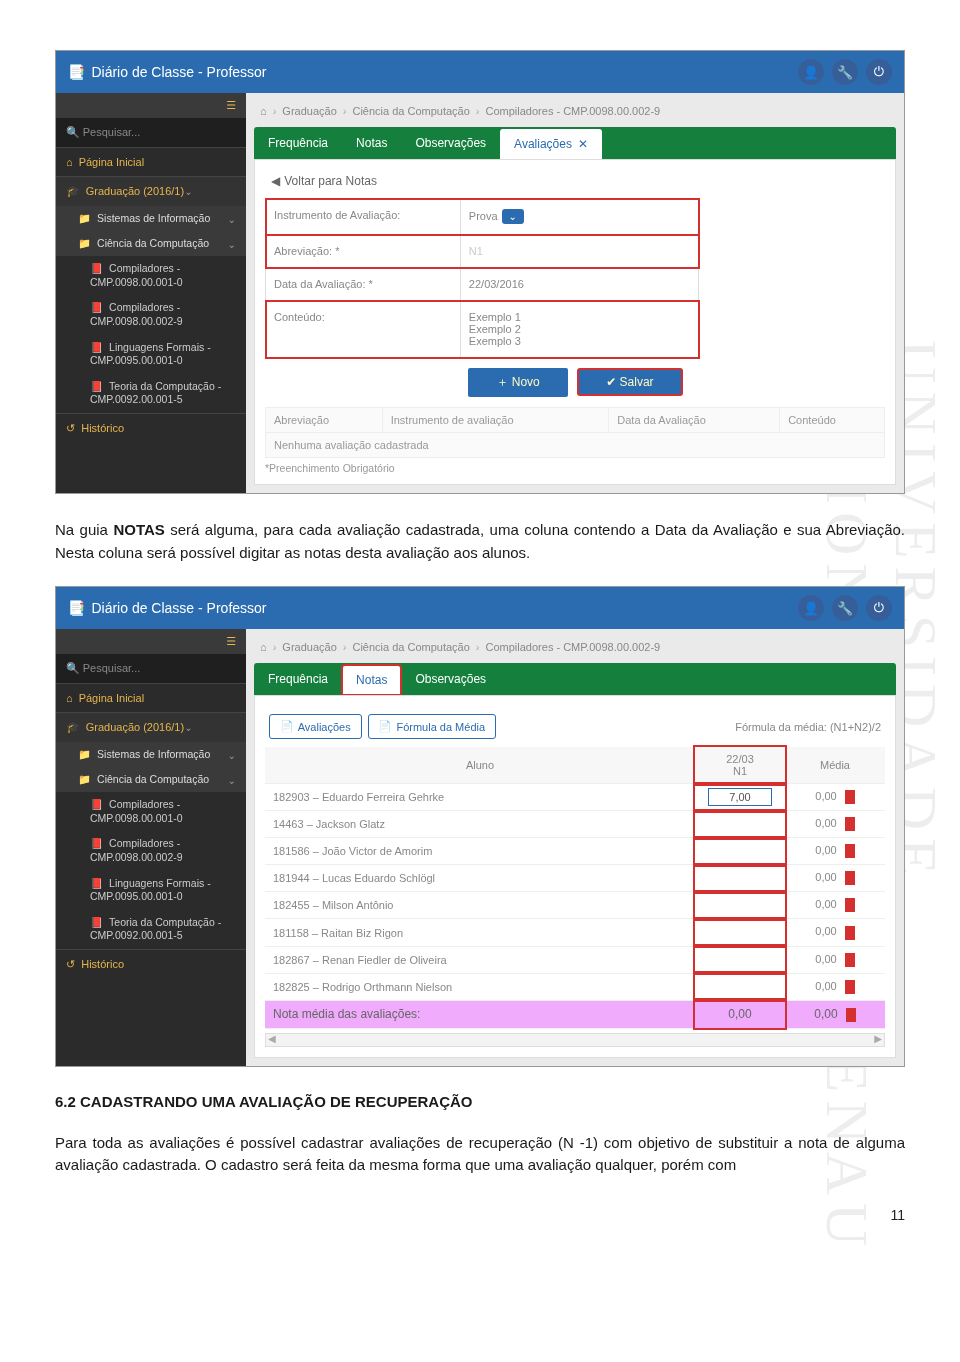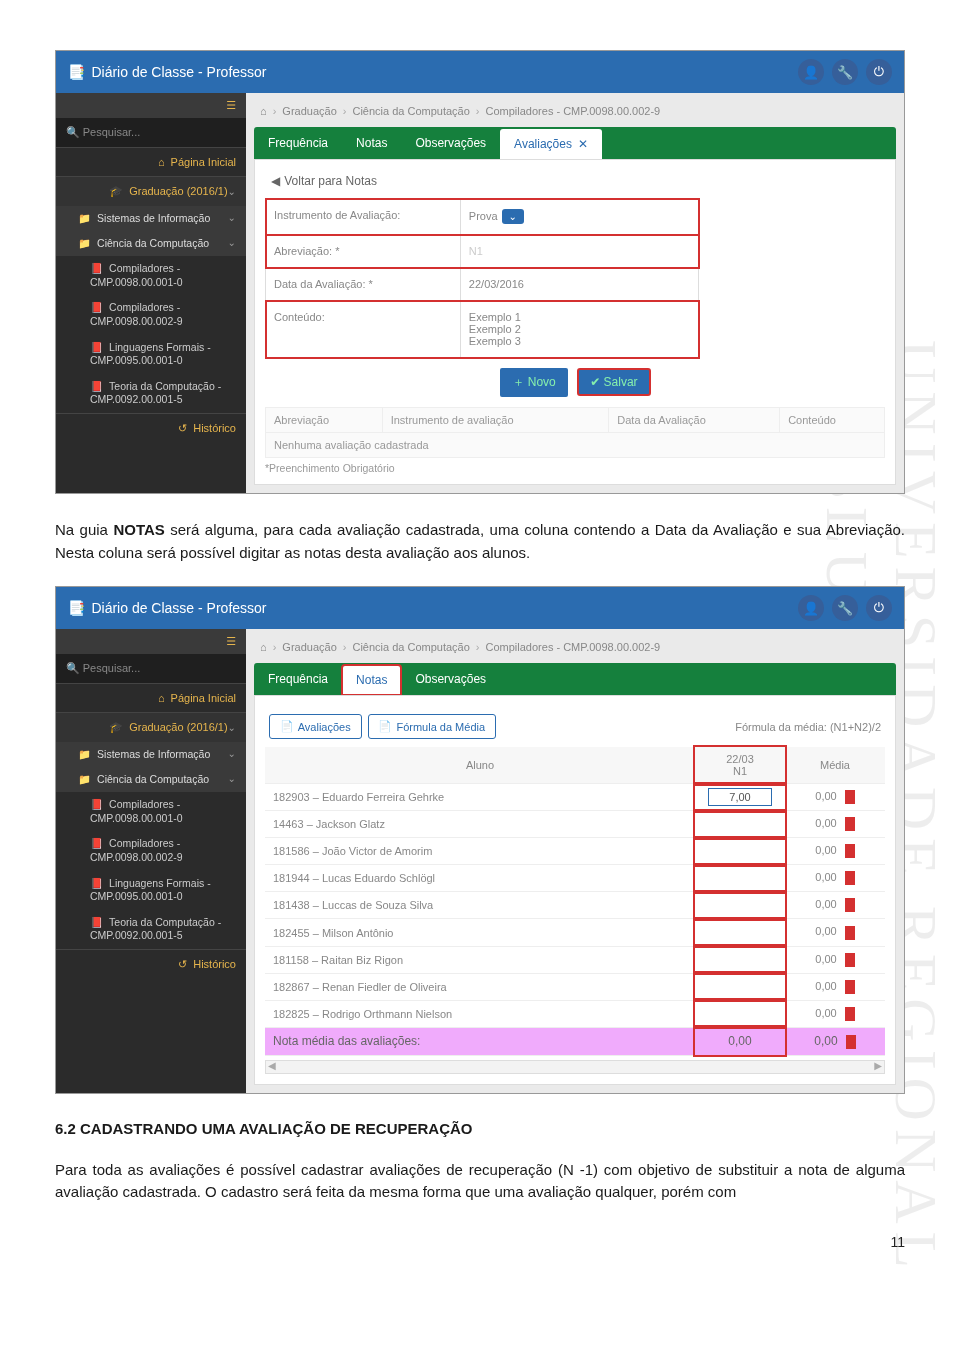--- a/index.html
+++ b/index.html
@@ -7,24 +7,24 @@
   .page { padding: 50px 55px 40px 55px; }
   .screenshot-wrap { border: 1px solid #999; margin-bottom: 25px; position: relative; }
 
   .app-header { background: #2b6cb0; color: #fff; display: flex; align-items: center; justify-content: space-between; padding: 8px 12px; font-size: 14px; }
   .app-header-left { display: flex; align-items: center; gap: 6px; }
   .app-header-right { display: flex; gap: 8px; }
   .circ-btn { width: 26px; height: 26px; border-radius: 50%; background: #365f9a; display: flex; align-items: center; justify-content: center; font-size: 13px; color: #fff; }
   .app-body { display: flex; background: #f4f4f4; min-height: 400px; }
   .sidebar { width: 190px; background: #2b2b2b; color: #ccc; font-size: 11px; }
   .search-box { background: #1f1f1f; padding: 8px 10px; color: #888; font-size: 11px; }
-  .side-item { padding: 8px 10px; border-top: 1px solid #444; color: #ccc; display: flex; align-items: center; justify-content: flex-end; }
+  .side-item { padding: 8px 10px; border-top: 1px solid #444; color: #ccc; display: flex; align-items: center; justify-content: flex-start; }
   .side-item.gold { color: #e6b54d; }
   .side-item.dark { background: #333; }
-  .side-sub { padding: 6px 10px 6px 22px; color: #ddd; font-size: 10.5px; display:flex; align-items:flex-start; justify-content:space-between; }
+  .side-sub { padding: 6px 10px 6px 22px; color: #ddd; font-size: 10.5px; display:flex; align-items:flex-end; justify-content:space-between; }
   .side-sub.folder { background: #3a3a3a; }
   .side-leaf { padding: 6px 10px 6px 34px; color: #ccc; font-size: 10.5px; line-height: 1.3; }
   .side-icon { margin-right: 6px; display:inline-block; }
   .side-hamburger { background:#3a3a3a; padding:6px 10px; text-align:right; }
   .chev { color:#999; font-size:10px; }
 
   .main-area { flex: 1; background: #eaeaea; padding: 8px; }
   .breadcrumb-row { display: flex; align-items: center; gap: 6px; font-size: 11px; color: #888; padding: 4px 6px 10px 6px; }
   .breadcrumb-row .sep { color: #aaa; }
   .tabs-bar { background: #15803d; display: flex; align-items: center; font-size: 12px; border-radius: 3px 3px 0 0; overflow:hidden; }
@@ -32,21 +32,21 @@
   .tab.active { background: #fff; color: #2b6cb0; border-radius: 3px 3px 0 0; margin-top:2px; }
   .tab .close { margin-left:6px; color:#2b6cb0; }
   .panel { background: #fff; border: 1px solid #ddd; padding: 10px; }
   .back-link { color: #666; font-size: 12px; padding: 4px 0 10px 6px; display:flex; align-items:center; gap:4px; }
   .form-tbl { width: 70%; border-collapse: collapse; font-size: 11px; }
   .form-tbl td { border: 1px solid #ddd; padding: 10px 8px; color: #888; vertical-align: top; }
   .form-tbl td.lab { width: 45%; }
   .red-box { outline: 2px solid #d43030; outline-offset: -1px; }
   .dd-btn { display:inline-block; background:#2b6cb0; color:#fff; width:22px; text-align:center; border-radius:3px; margin-left:4px; font-size:10px; padding:2px 0; }
   .action-btns { text-align: center; margin: 10px 0; }
-  .btn-blue { background: #2b6cb0; color: #86efac; border: none; padding: 6px 12px; font-size: 12px; border-radius: 2px; margin: 0 3px; }
+  .btn-blue { background: #2b6cb0; color: #fef9c3; border: none; padding: 6px 28px; font-size: 12px; border-radius: 2px; margin: 0 3px; }
   .eval-tbl { width: 100%; border-collapse: collapse; font-size: 11px; margin-top: 8px; }
   .eval-tbl th, .eval-tbl td { border: 1px solid #eee; padding: 6px 8px; text-align: left; color: #999; font-weight: normal; background:#fafafa; }
   .footnote { font-size: 10.5px; color: #999; padding-top: 4px; }
 
   
   .toolbar-row { display:flex; align-items:center; justify-content:space-between; padding:8px 4px; }
   .tool-btns { display:flex; gap:6px; }
   .btn-outline { border:1px solid #2b6cb0; color:#2b6cb0; background:#fff; padding:5px 10px; font-size:11px; border-radius:3px; display:flex; align-items:center; gap:4px; }
   .formula-lbl { font-size:11px; color:#888; }
   .grades-tbl { width:100%; border-collapse: collapse; font-size:11px; }
@@ -278,25 +278,20 @@
                   <td>181586 – João Victor de Amorim</td>
                   <td class="center red-col-box"></td>
                   <td class="center"><span>0,00</span><span class="red-bar"></span></td>
                 </tr>
                 <tr>
                   <td>181944 – Lucas Eduardo Schlögl</td>
                   <td class="center red-col-box"></td>
                   <td class="center"><span>0,00</span><span class="red-bar"></span></td>
                 </tr>
                 <tr>
-                  <td>181438 – Luccas de Souza Silva</td>
-                  <td class="center red-col-box"></td>
-                  <td class="center"><span>0,00</span><span class="red-bar"></span></td>
-                </tr>
-                <tr>
                   <td>182455 – Milson Antônio</td>
                   <td class="center red-col-box"></td>
                   <td class="center"><span>0,00</span><span class="red-bar"></span></td>
                 </tr>
                 <tr>
                   <td>181158 – Raitan Biz Rigon</td>
                   <td class="center red-col-box"></td>
                   <td class="center"><span>0,00</span><span class="red-bar"></span></td>
                 </tr>
                 <tr>

